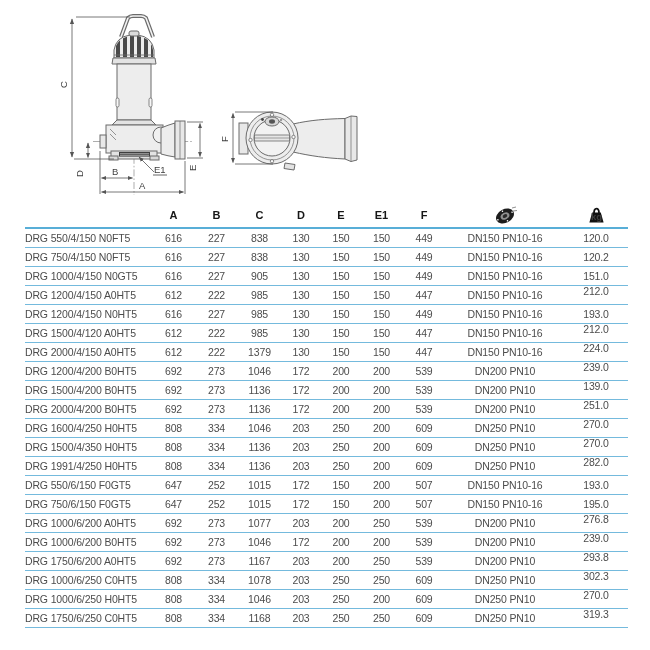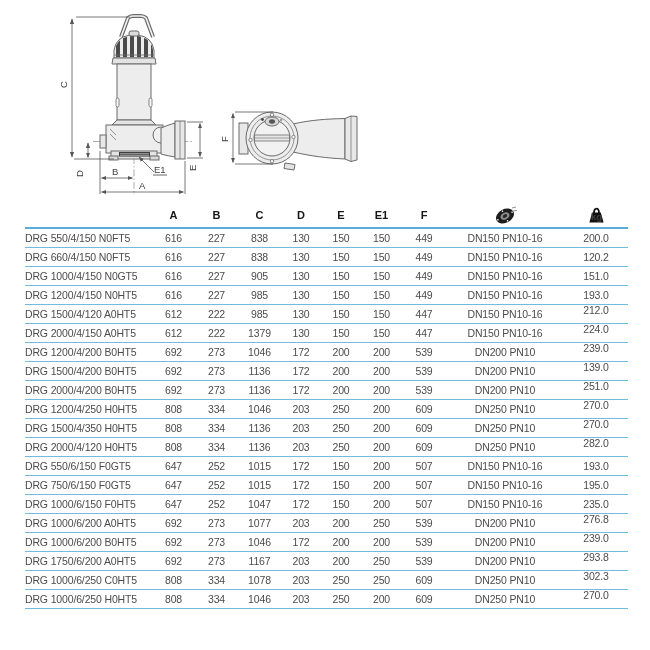--- a/index.html
+++ b/index.html
@@ -192,24 +192,24 @@
         <tr>
           <td class="model">DRG 550/4/150 N0FT5</td>
           <td>616</td>
           <td>227</td>
           <td>838</td>
           <td>130</td>
           <td>150</td>
           <td>150</td>
           <td>449</td>
           <td>DN150 PN10-16</td>
-          <td><span>200.0</span></td>
-        </tr>
-        <tr>
-          <td class="model">DRG 660/4/150 N0FT5</td>
+          <td><span>120.0</span></td>
+        </tr>
+        <tr>
+          <td class="model">DRG 750/4/150 N0FT5</td>
           <td>616</td>
           <td>227</td>
           <td>838</td>
           <td>130</td>
           <td>150</td>
           <td>150</td>
           <td>449</td>
           <td>DN150 PN10-16</td>
           <td><span>120.2</span></td>
         </tr>
@@ -219,20 +219,32 @@
           <td>227</td>
           <td>905</td>
           <td>130</td>
           <td>150</td>
           <td>150</td>
           <td>449</td>
           <td>DN150 PN10-16</td>
           <td><span>151.0</span></td>
         </tr>
         <tr>
+          <td class="model">DRG 1200/4/150 A0HT5</td>
+          <td>612</td>
+          <td>222</td>
+          <td>985</td>
+          <td>130</td>
+          <td>150</td>
+          <td>150</td>
+          <td>447</td>
+          <td>DN150 PN10-16</td>
+          <td><span class="raised">212.0</span></td>
+        </tr>
+        <tr>
           <td class="model">DRG 1200/4/150 N0HT5</td>
           <td>616</td>
           <td>227</td>
           <td>985</td>
           <td>130</td>
           <td>150</td>
           <td>150</td>
           <td>449</td>
           <td>DN150 PN10-16</td>
           <td><span>193.0</span></td>
@@ -291,21 +303,21 @@
           <td>273</td>
           <td>1136</td>
           <td>172</td>
           <td>200</td>
           <td>200</td>
           <td>539</td>
           <td>DN200 PN10</td>
           <td><span class="raised">251.0</span></td>
         </tr>
         <tr>
-          <td class="model">DRG 1200/4/250 H0HT5</td>
+          <td class="model">DRG 1600/4/250 H0HT5</td>
           <td>808</td>
           <td>334</td>
           <td>1046</td>
           <td>203</td>
           <td>250</td>
           <td>200</td>
           <td>609</td>
           <td>DN250 PN10</td>
           <td><span class="raised">270.0</span></td>
         </tr>
@@ -315,21 +327,21 @@
           <td>334</td>
           <td>1136</td>
           <td>203</td>
           <td>250</td>
           <td>200</td>
           <td>609</td>
           <td>DN250 PN10</td>
           <td><span class="raised">270.0</span></td>
         </tr>
         <tr>
-          <td class="model">DRG 2000/4/120 H0HT5</td>
+          <td class="model">DRG 1991/4/250 H0HT5</td>
           <td>808</td>
           <td>334</td>
           <td>1136</td>
           <td>203</td>
           <td>250</td>
           <td>200</td>
           <td>609</td>
           <td>DN250 PN10</td>
           <td><span class="raised">282.0</span></td>
         </tr>
@@ -351,32 +363,20 @@
           <td>252</td>
           <td>1015</td>
           <td>172</td>
           <td>150</td>
           <td>200</td>
           <td>507</td>
           <td>DN150 PN10-16</td>
           <td><span>195.0</span></td>
         </tr>
         <tr>
-          <td class="model">DRG 1000/6/150 F0HT5</td>
-          <td>647</td>
-          <td>252</td>
-          <td>1047</td>
-          <td>172</td>
-          <td>150</td>
-          <td>200</td>
-          <td>507</td>
-          <td>DN150 PN10-16</td>
-          <td><span>235.0</span></td>
-        </tr>
-        <tr>
           <td class="model">DRG 1000/6/200 A0HT5</td>
           <td>692</td>
           <td>273</td>
           <td>1077</td>
           <td>203</td>
           <td>200</td>
           <td>250</td>
           <td>539</td>
           <td>DN200 PN10</td>
           <td><span class="raised">276.8</span></td>
@@ -421,17 +421,29 @@
           <td class="model">DRG 1000/6/250 H0HT5</td>
           <td>808</td>
           <td>334</td>
           <td>1046</td>
           <td>203</td>
           <td>250</td>
           <td>200</td>
           <td>609</td>
           <td>DN250 PN10</td>
           <td><span class="raised">270.0</span></td>
+        </tr>
+        <tr>
+          <td class="model">DRG 1750/6/250 C0HT5</td>
+          <td>808</td>
+          <td>334</td>
+          <td>1168</td>
+          <td>203</td>
+          <td>250</td>
+          <td>250</td>
+          <td>609</td>
+          <td>DN250 PN10</td>
+          <td><span class="raised">319.3</span></td>
         </tr>
       </tbody>
   </table>
 
 </div>
 
 </body></html>

